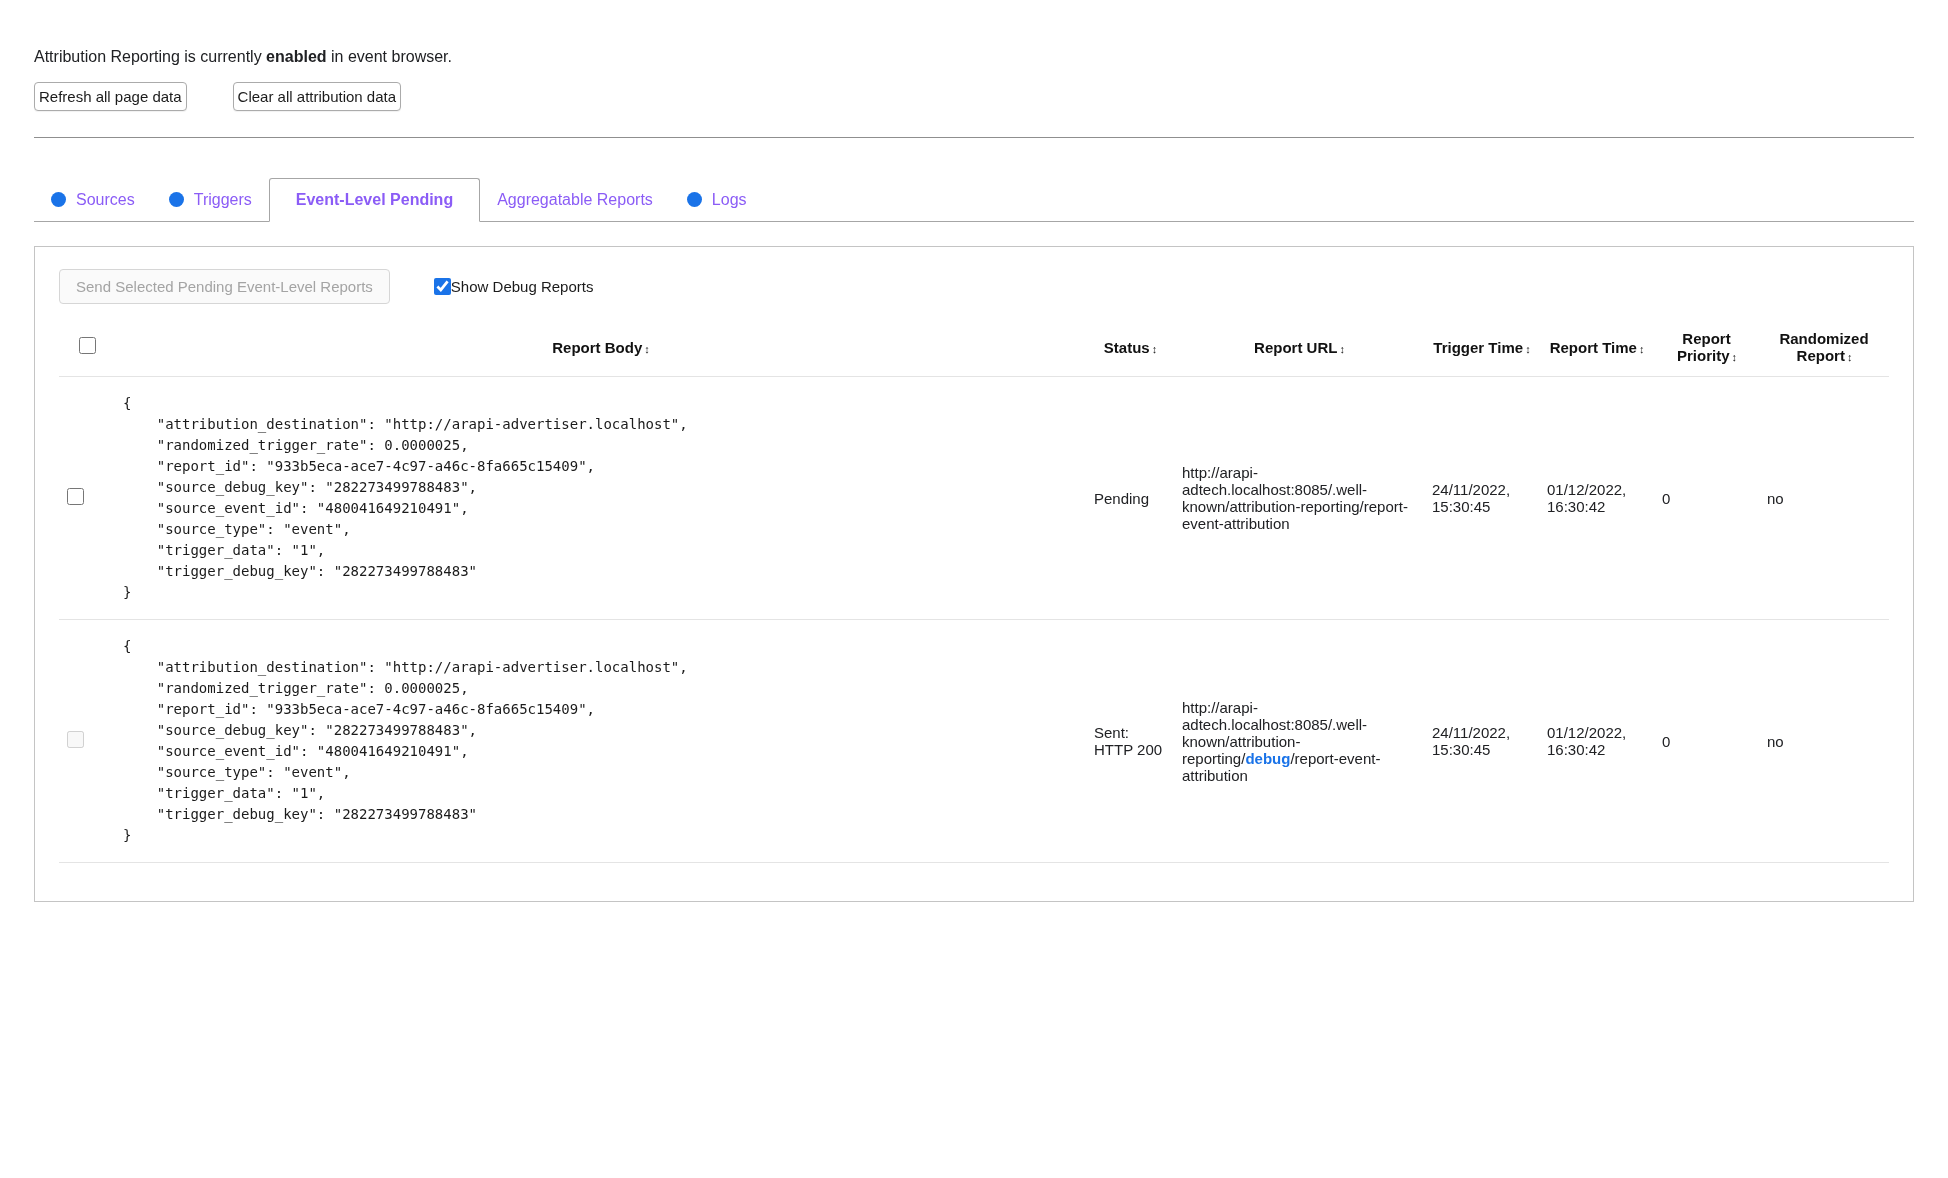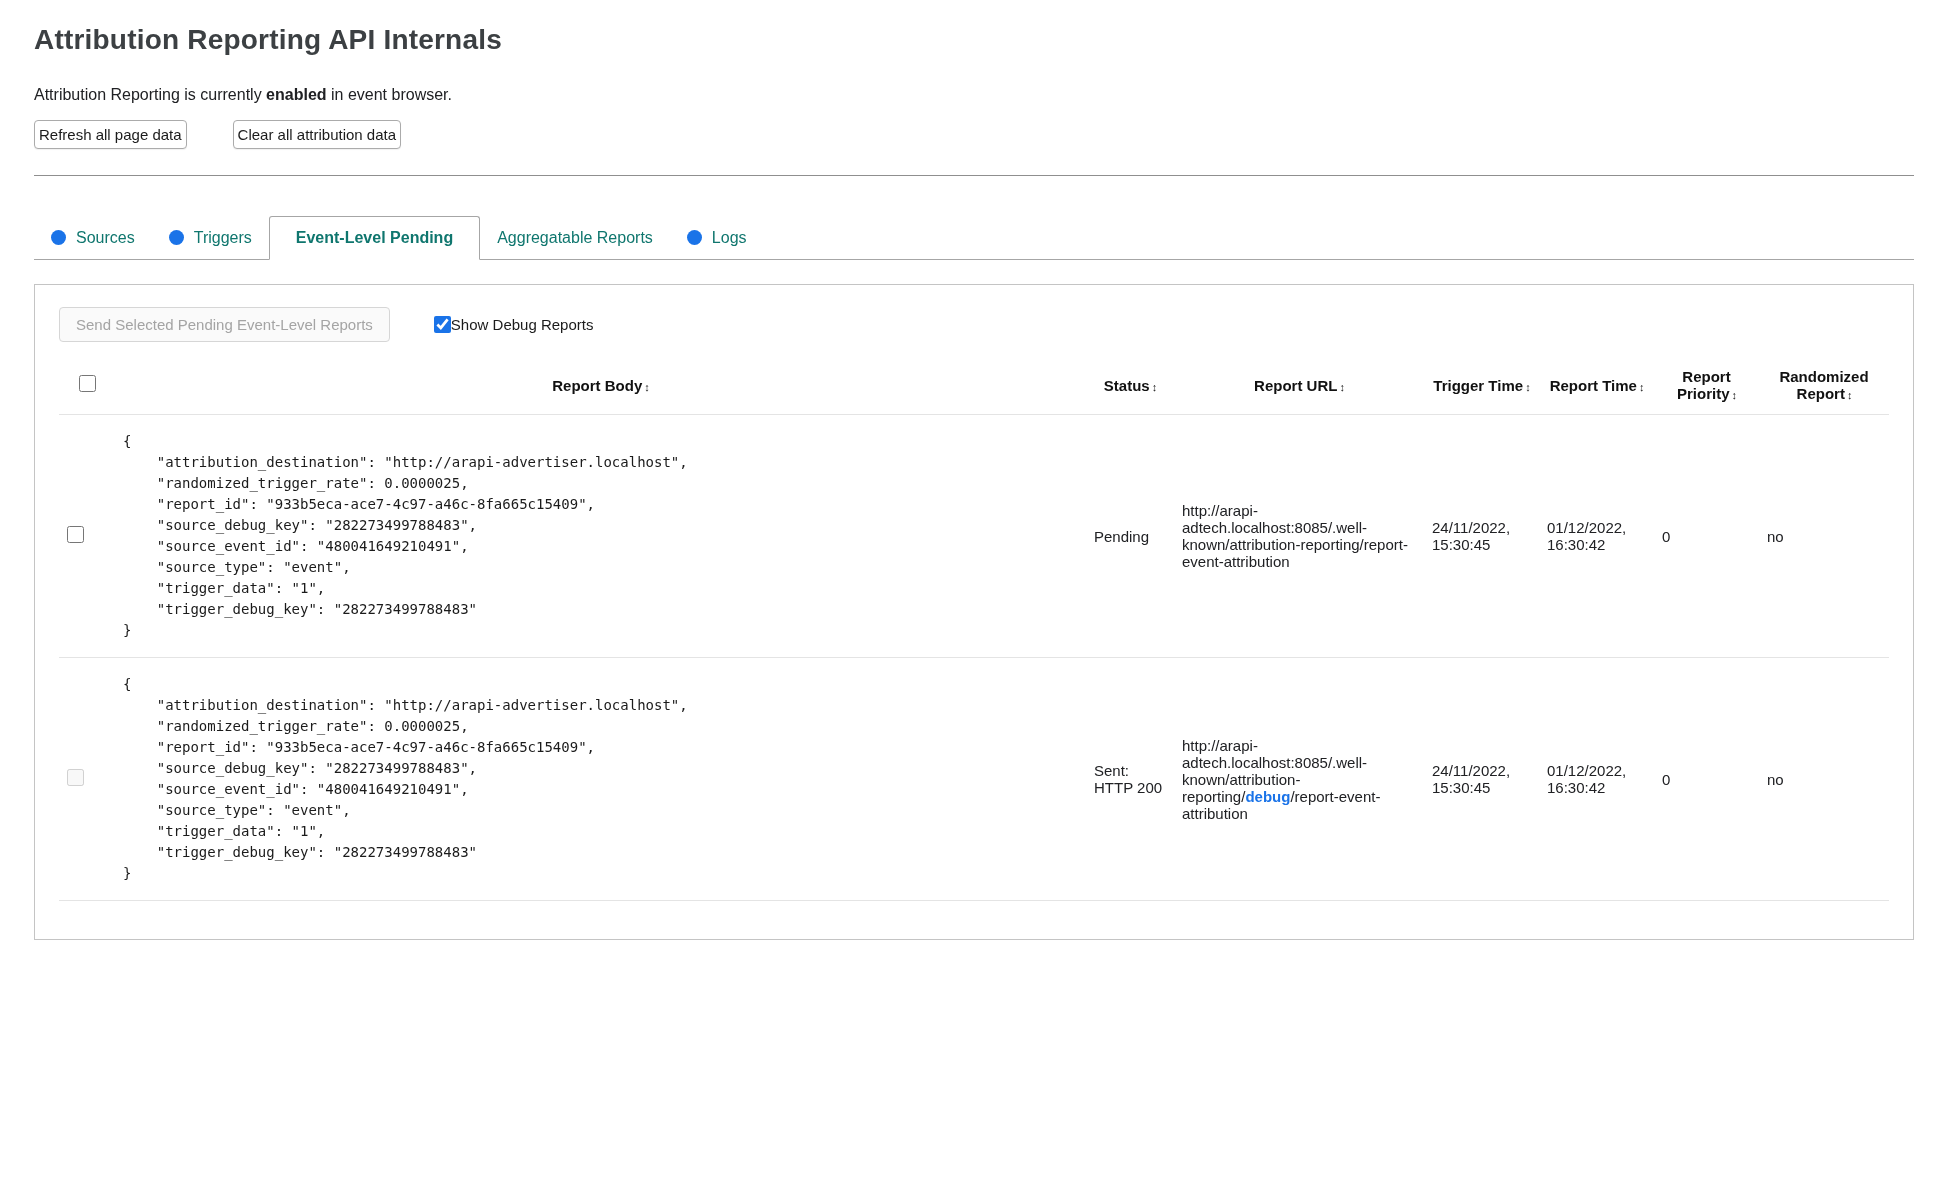--- a/index.html
+++ b/index.html
@@ -43,21 +43,21 @@
     display: flex;
     align-items: stretch;
     border-bottom: 1px solid #a6a6a6;
   }
   .tab {
     display: flex;
     align-items: center;
     gap: 10px;
     padding: 12px 17px;
     font-size: 16px;
-    color: #0f766e;
+    color: #8b5cf6;
     cursor: pointer;
     white-space: nowrap;
   }
   .tab .dot {
     width: 15px; height: 15px;
     border-radius: 50%;
     background: #1a73e8;
     flex: 0 0 auto;
   }
   .tab.active {
@@ -132,21 +132,20 @@
   .sort { font-size: 11px; margin-left: 2px; color: #222222; letter-spacing: -1px; }
   td.url-cell { overflow-wrap: anywhere; word-break: break-word; }
   .debug-seg { color: #1a73e8; font-weight: bold; }
   td.status-cell { padding-left: 10px; }
 </style>
 </head>
 <body>
 
 <div class="page">
 
-  <h1 class="page-title">Attribution Reporting API Internals</h1>
 
   <p class="status-line"><span>Attribution Reporting is currently </span><b>enabled</b><span> in event browser.</span></p>
 
   <div class="btn-row">
     <button class="native">Refresh all page data</button>
     <button class="native">Clear all attribution data</button>
   </div>
 
   <hr class="divider">
 

